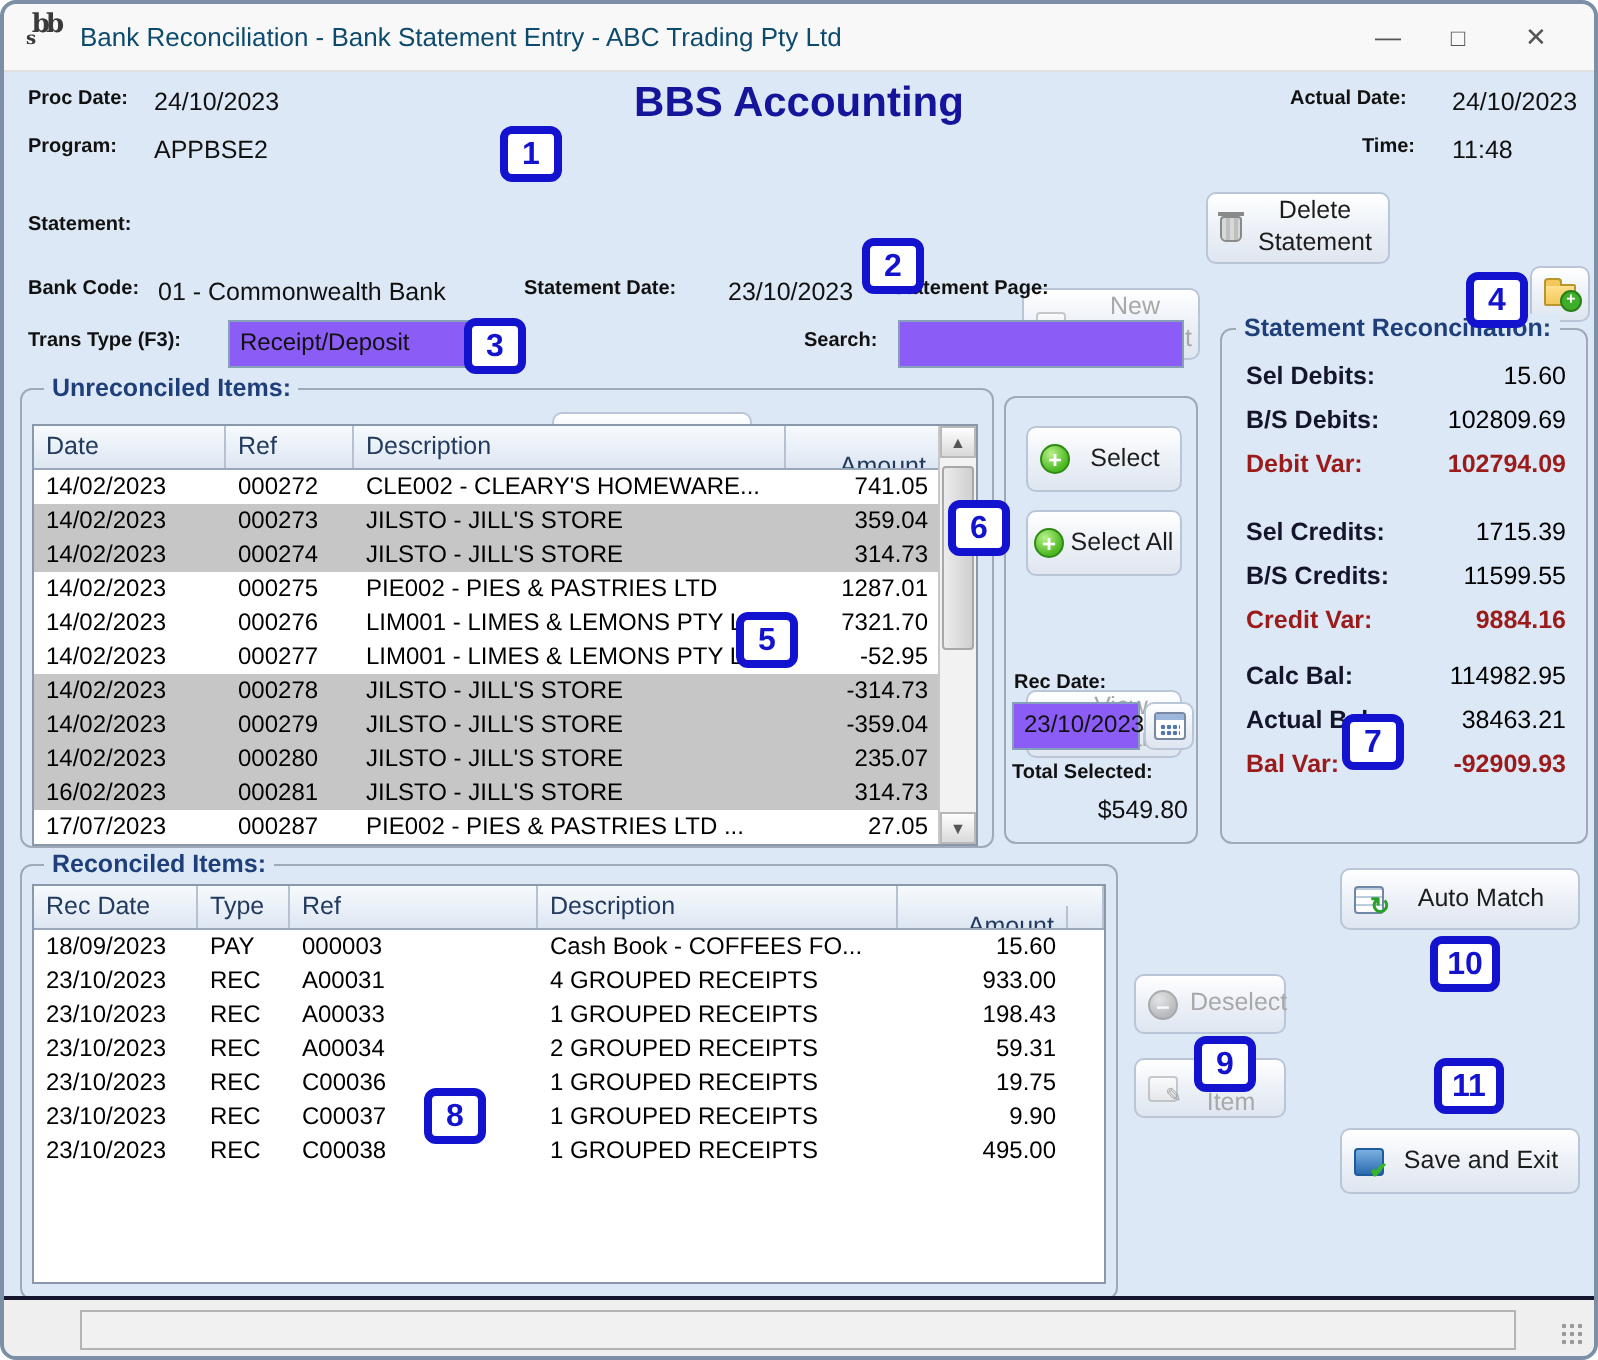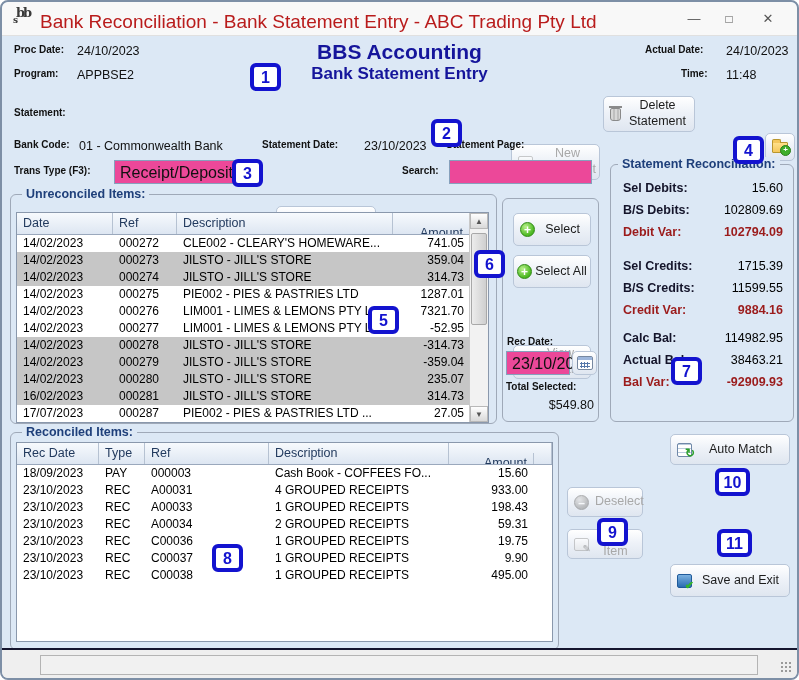--- a/index.html
+++ b/index.html
@@ -7,37 +7,37 @@
   .win { position:relative; width:799px; height:680px; border:2px solid #7d8fa6; border-radius:8px;
          background:#dce8f5; overflow:hidden; }
 
   
   .titlebar { position:absolute; left:0; top:0; right:0; height:34px; background:#f8f8f8;
               border-bottom:1px solid #e0e0e0; border-radius:6px 6px 0 0; }
   .app-logo { position:absolute; left:10px; top:6px; width:22px; height:22px; font-family:"DejaVu Serif", serif;
               font-weight:bold; color:#3a3a3a; font-size:13px; line-height:10px; }
   .app-logo .l1{ display:block; letter-spacing:-2px;text-align:center; }
   .app-logo .l2{ display:block; font-size:9px; margin-left:1px; margin-top:-3px;}
-  .title-text { position:absolute; left:38px; top:9px; font-size:19px; color:#b91c1c; }
+  .title-text { position:absolute; left:38px; top:9px; font-size:13px; color:#0c4a6e; }
   .winbtn { position:absolute; top:6px; width:26px; height:22px; text-align:center; line-height:22px;
             color:#555; font-size:13px; cursor:default; }
   .btn-min{ right:90px; } .btn-max{ right:55px; font-size:12px;} .btn-close{ right:16px; }
 
   
   .lbl { position:absolute; font-size:10px; font-weight:bold; color:#111; white-space:nowrap; }
   .val { position:absolute; font-size:12.5px; color:#111; white-space:nowrap; }
 
   
   .app-title { position:absolute; left:0; right:0; top:38px; text-align:center; font-size:21px;
                font-weight:bold; color:#15159b; }
   .screen-title { position:absolute; left:0; right:0; top:62px; text-align:center; font-size:17px;
                   font-weight:bold; color:#15159b; }
 
   
-  .input { position:absolute; background:#ec4899; border:1px solid #86a0bc; font-size:16px; color:#111;
+  .input { position:absolute; background:#8b5cf6; border:1px solid #86a0bc; font-size:12px; color:#111;
            padding:3px 4px 0 5px; }
   .dropdown { position:absolute; background:#fff; border:1px solid #86a0bc; font-size:12px; color:#111; }
   .dropdown .dval { position:absolute; left:5px; top:4px; white-space:pre; overflow:hidden; right:20px; }
   .chev { position:absolute; right:3px; top:3px; color:#707070; font-size:12px; }
 
   
   .btn { position:absolute; display:flex; align-items:center; justify-content:flex-start; gap:6px;
          border:1px solid #b9c6d8; border-radius:5px; padding:2px 6px;
          background:linear-gradient(#ffffff,#eef2f8 45%,#dfe6f0); font-size:12.5px; color:#1c1c1c; }
   .btn .blabel { flex:1; text-align:center; white-space:pre-line; line-height:1.25; }
@@ -132,21 +132,20 @@
     <span class="winbtn btn-min">—</span>
     <span class="winbtn btn-max">□</span>
     <span class="winbtn btn-close">✕</span>
   </div>
 
   <span class="lbl" style="left:12px;top:42px">Proc Date:</span>
   <span class="val" style="left:75px;top:42px">24/10/2023</span>
   <span class="lbl" style="left:12px;top:66px">Program:</span>
   <span class="val" style="left:75px;top:66px">APPBSE2</span>
   <div class="app-title">BBS Accounting</div>
-  <div class="screen-title">Bank Statement Entry</div>
   <span class="lbl" style="left:643px;top:42px">Actual Date:</span>
   <span class="val" style="left:724px;top:42px">24/10/2023</span>
   <span class="lbl" style="left:679px;top:66px">Time:</span>
   <span class="val" style="left:724px;top:66px">11:48</span>
 
   <span class="lbl" style="left:12px;top:105px">Statement:</span>
   <div class="btn disabled" style="left:509px;top:94px;width:89px;height:36px">
     <span class="ic ic-form"></span>
     <span class="blabel">New
 Statement</span>

